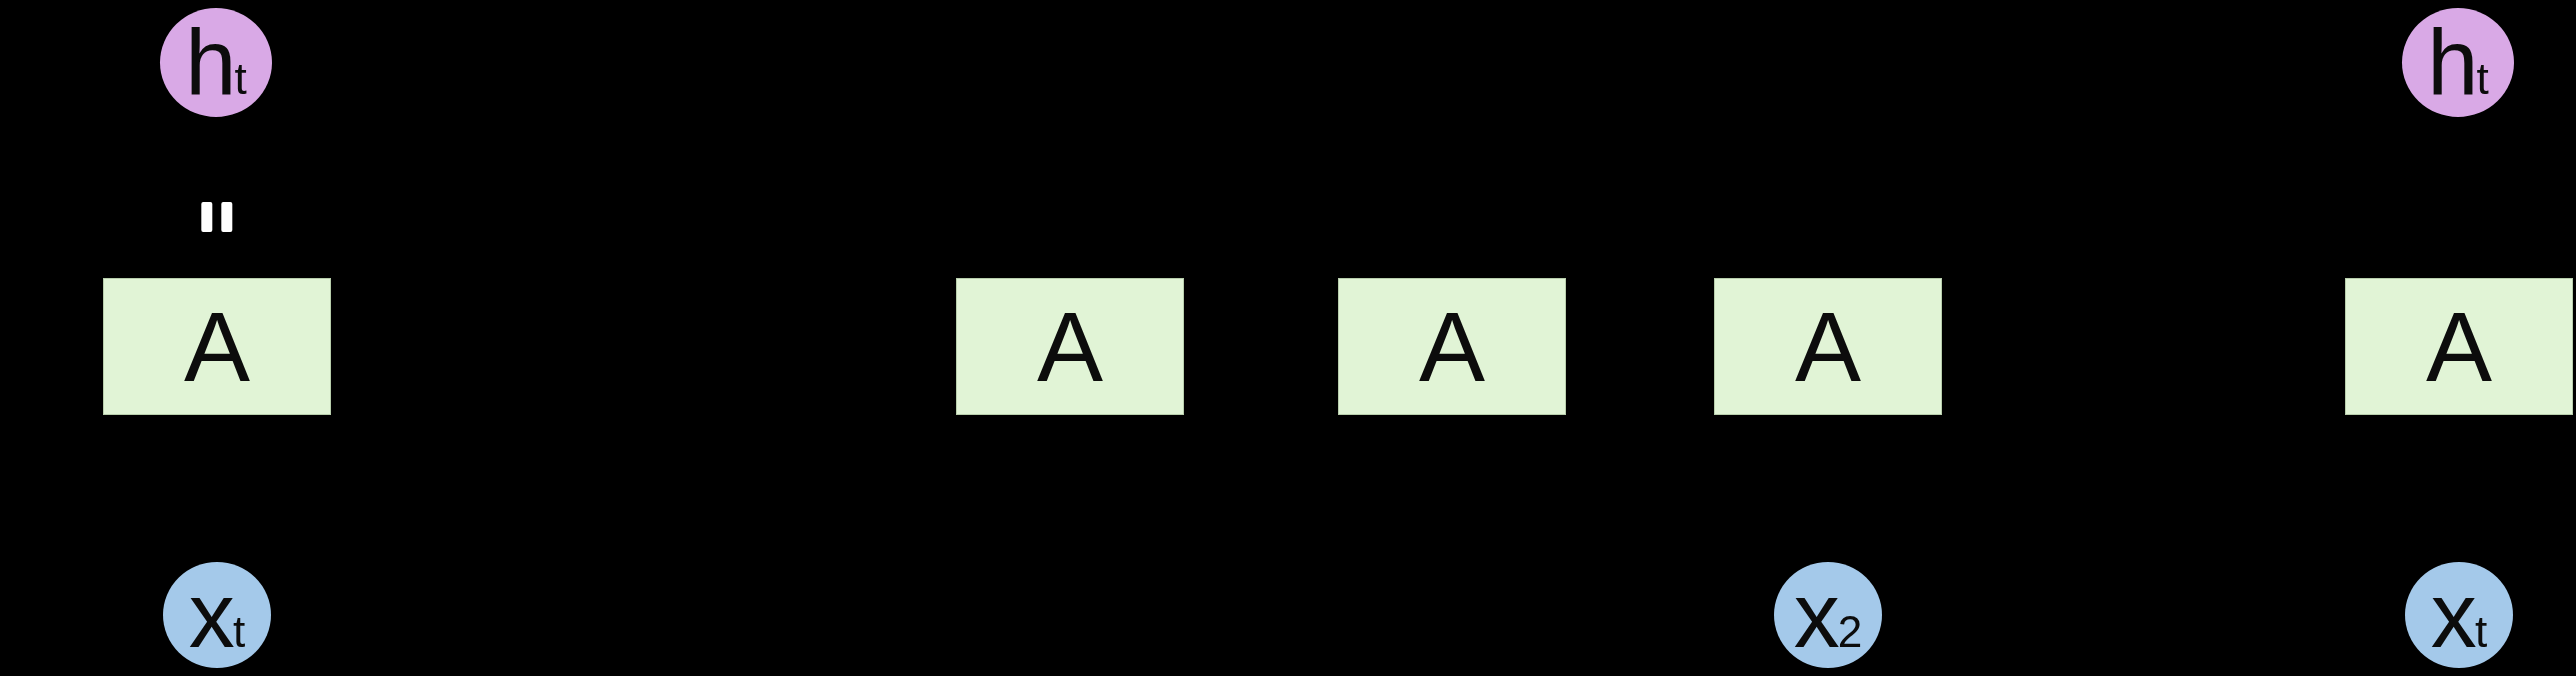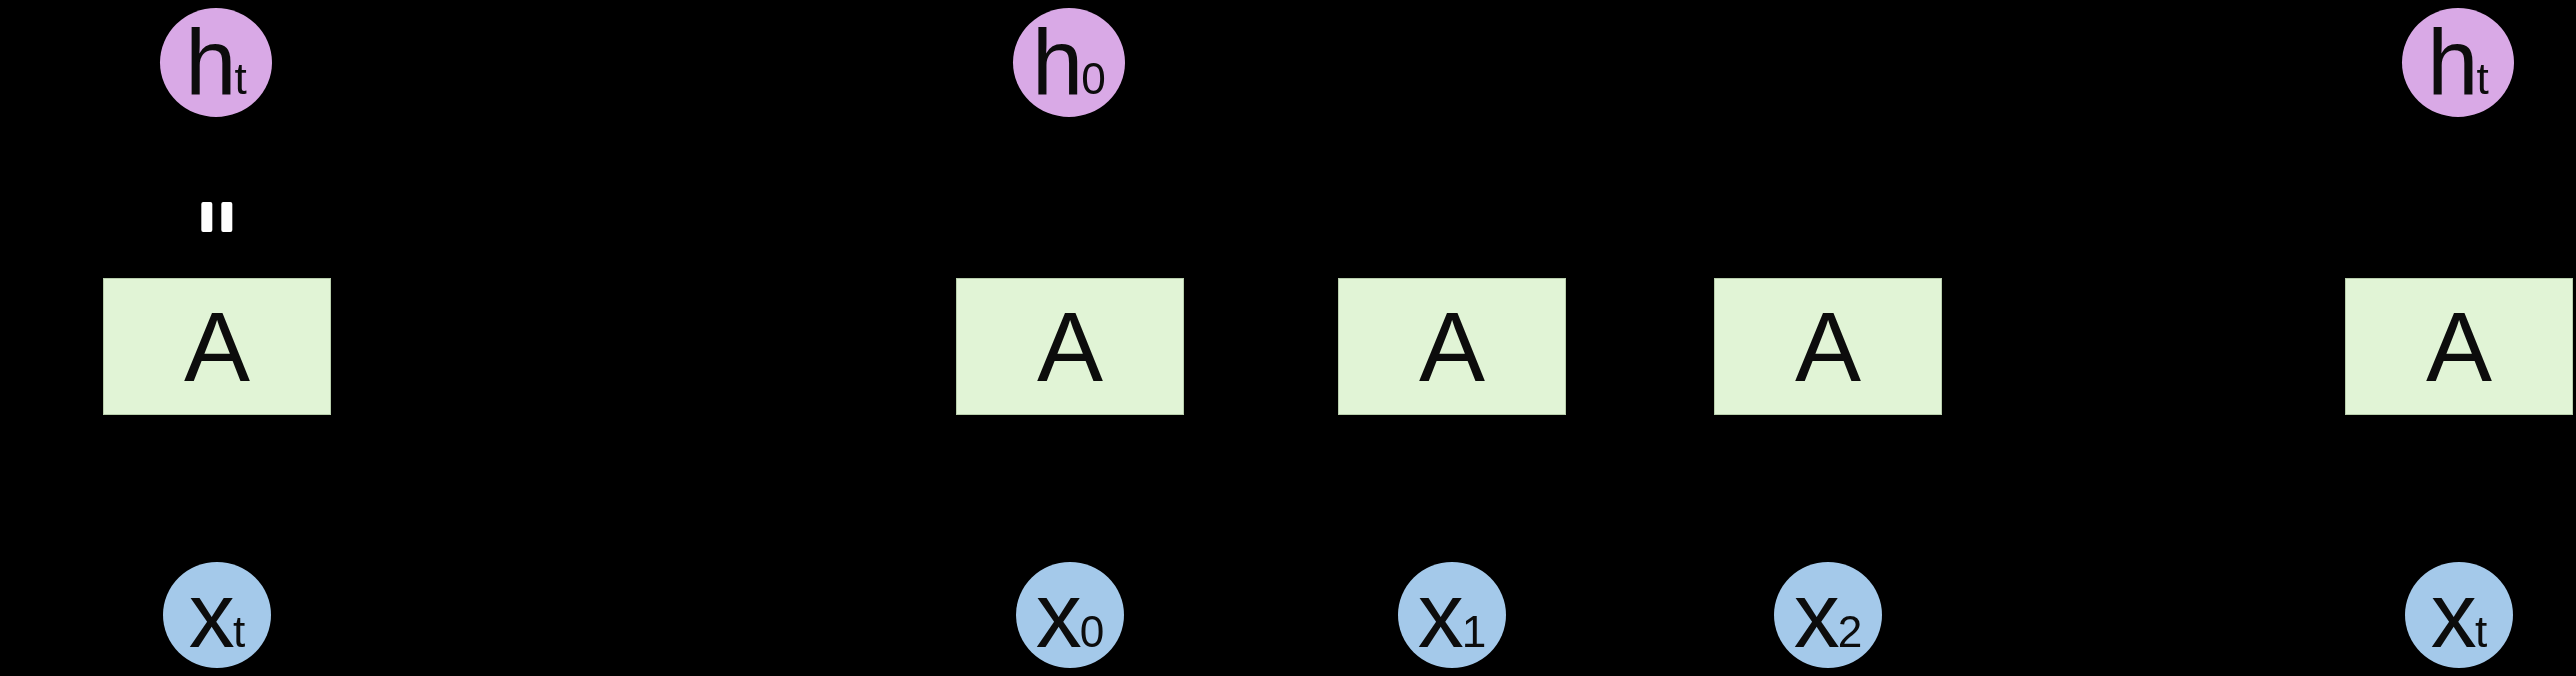--- a/index.html
+++ b/index.html
@@ -89,37 +89,28 @@
     </div>
     <div class="cell">
       <span class="cell-letter">A</span>
     </div>
     <div class="node input-node">
       <div class="label"><span class="base">x</span><span class="subscript">t</span></div>
     </div>
   </div>
 
   <div class="column" style="left:956px">
-    <div class="node hidden-node">
-      <div class="label"><span class="base">h</span><span class="subscript">0</span></div>
-    </div>
     <div class="cell">
       <span class="cell-letter">A</span>
-    </div>
-    <div class="node input-node">
-      <div class="label"><span class="base">x</span><span class="subscript">0</span></div>
     </div>
   </div>
 
   <div class="column" style="left:1338px">
     <div class="cell">
       <span class="cell-letter">A</span>
-    </div>
-    <div class="node input-node">
-      <div class="label"><span class="base">x</span><span class="subscript">1</span></div>
     </div>
   </div>
 
   <div class="column" style="left:1714px">
     <div class="cell">
       <span class="cell-letter">A</span>
     </div>
     <div class="node input-node">
       <div class="label"><span class="base">x</span><span class="subscript">2</span></div>
     </div>

